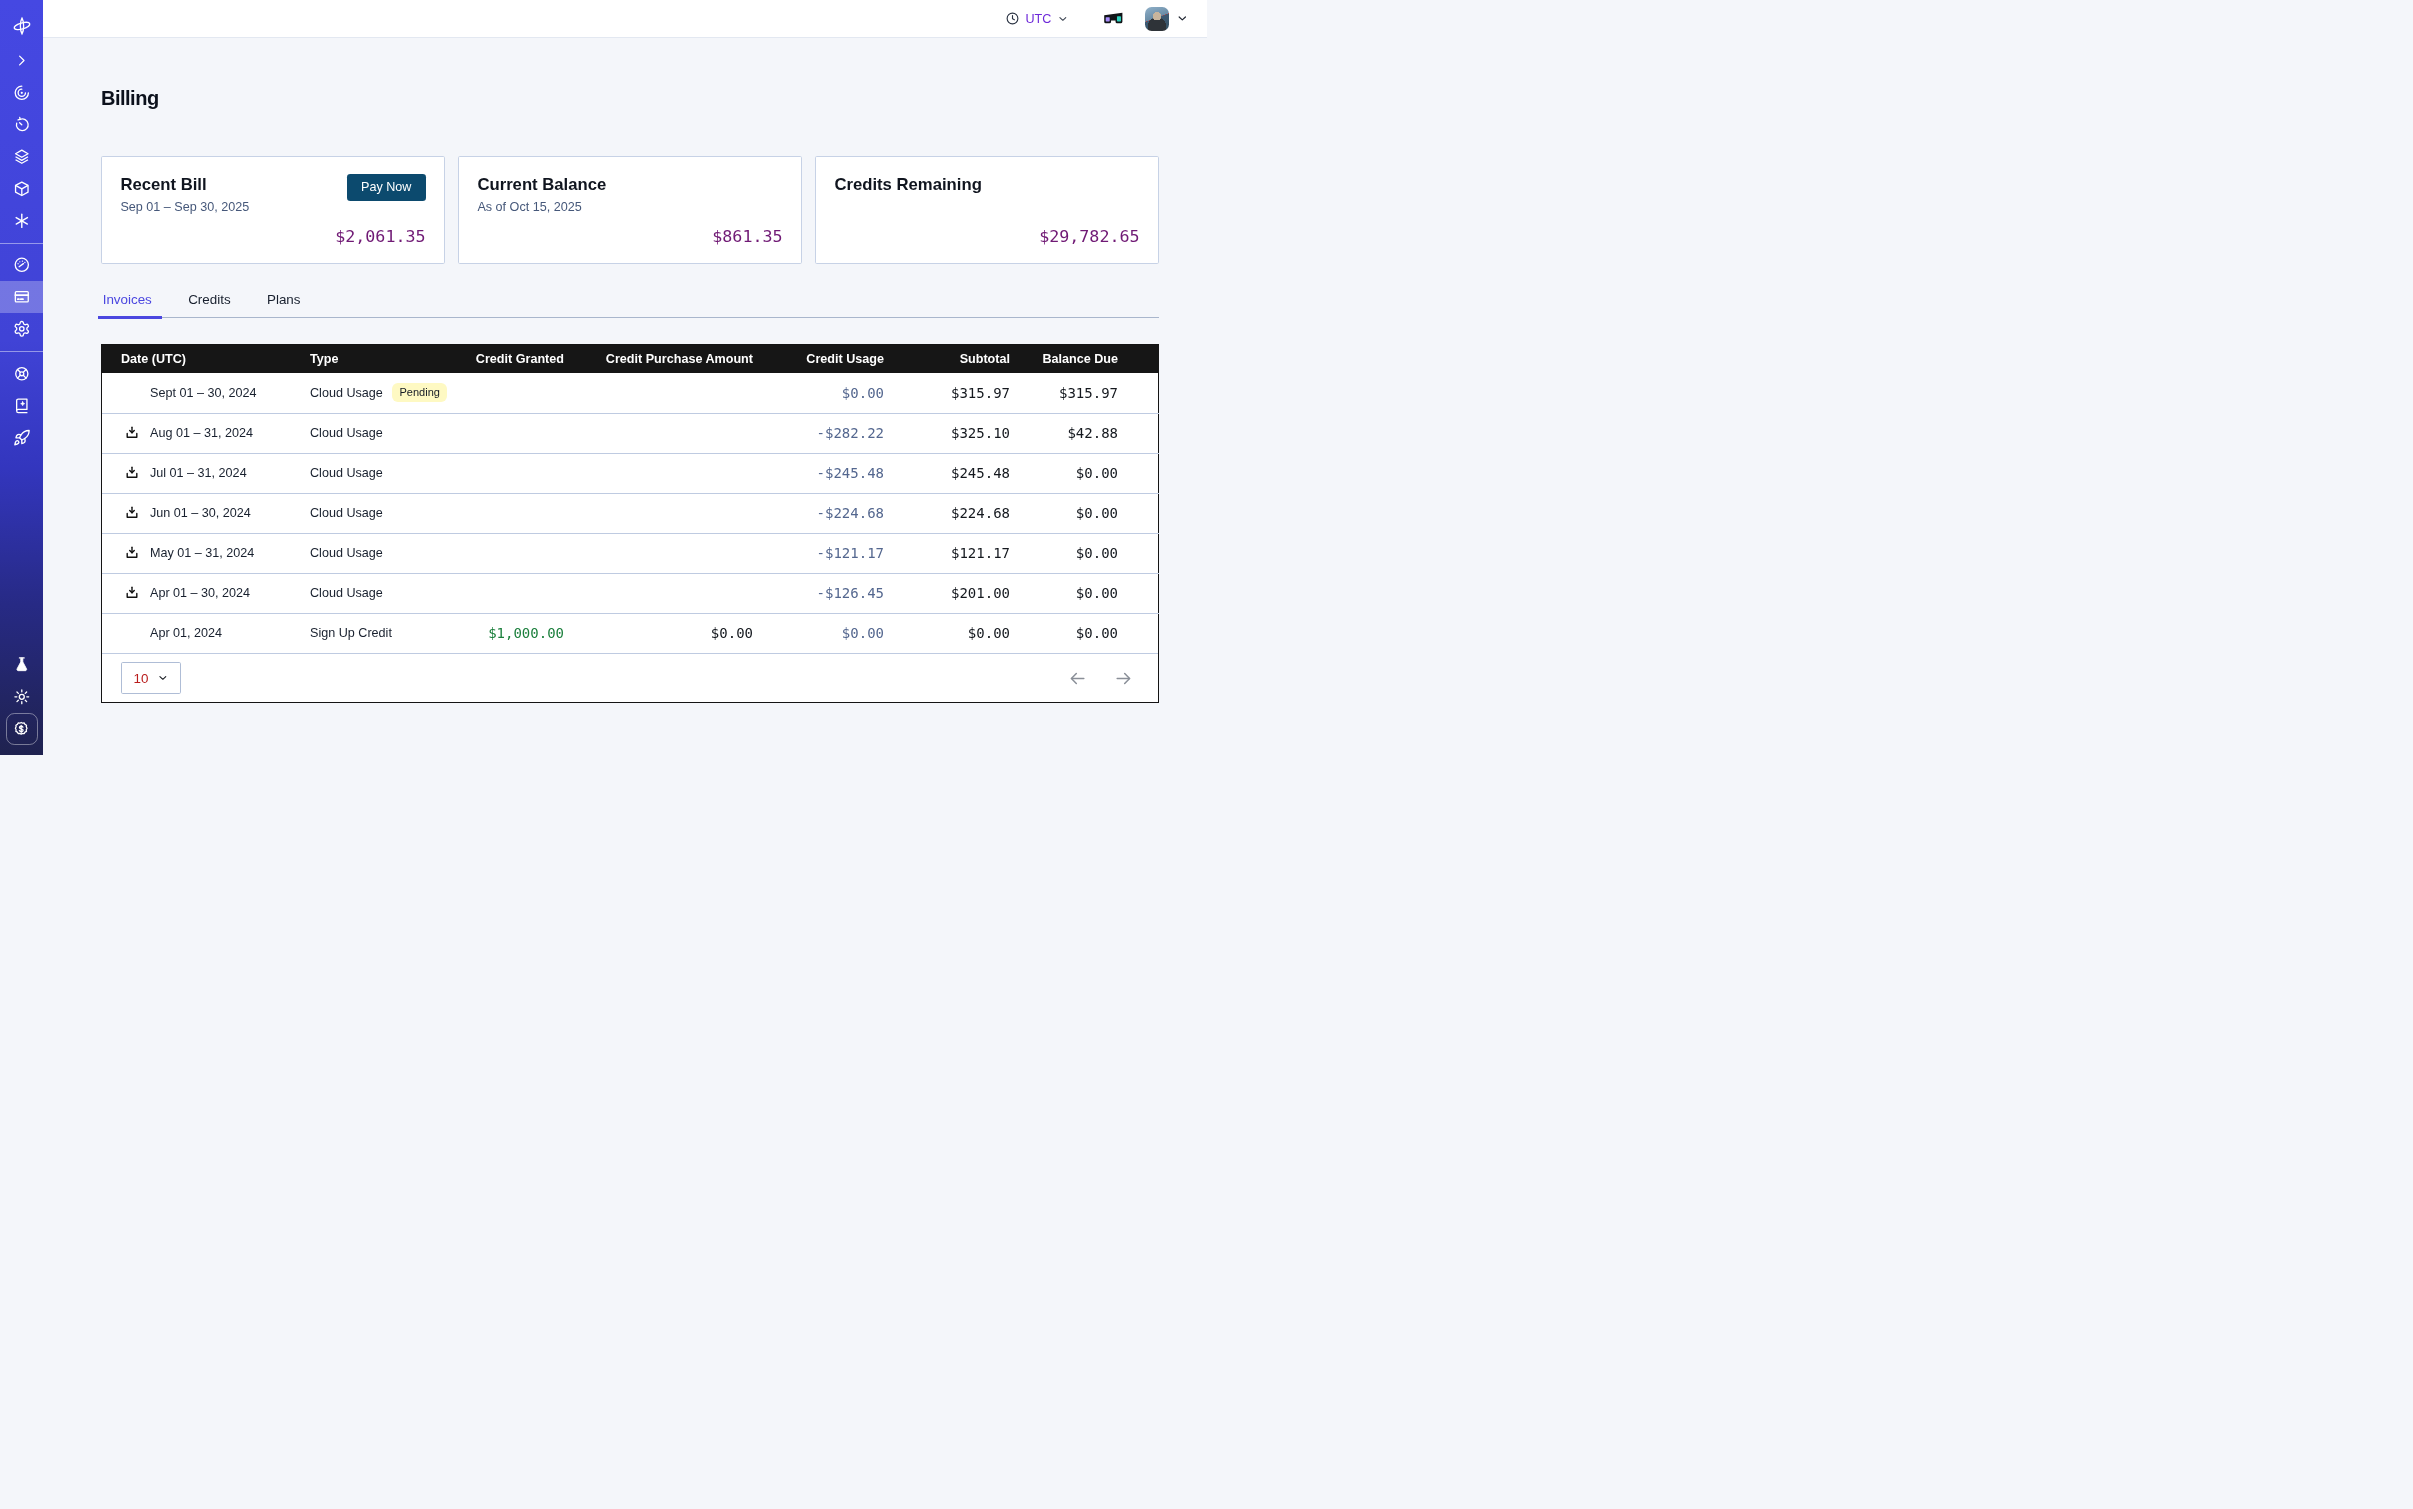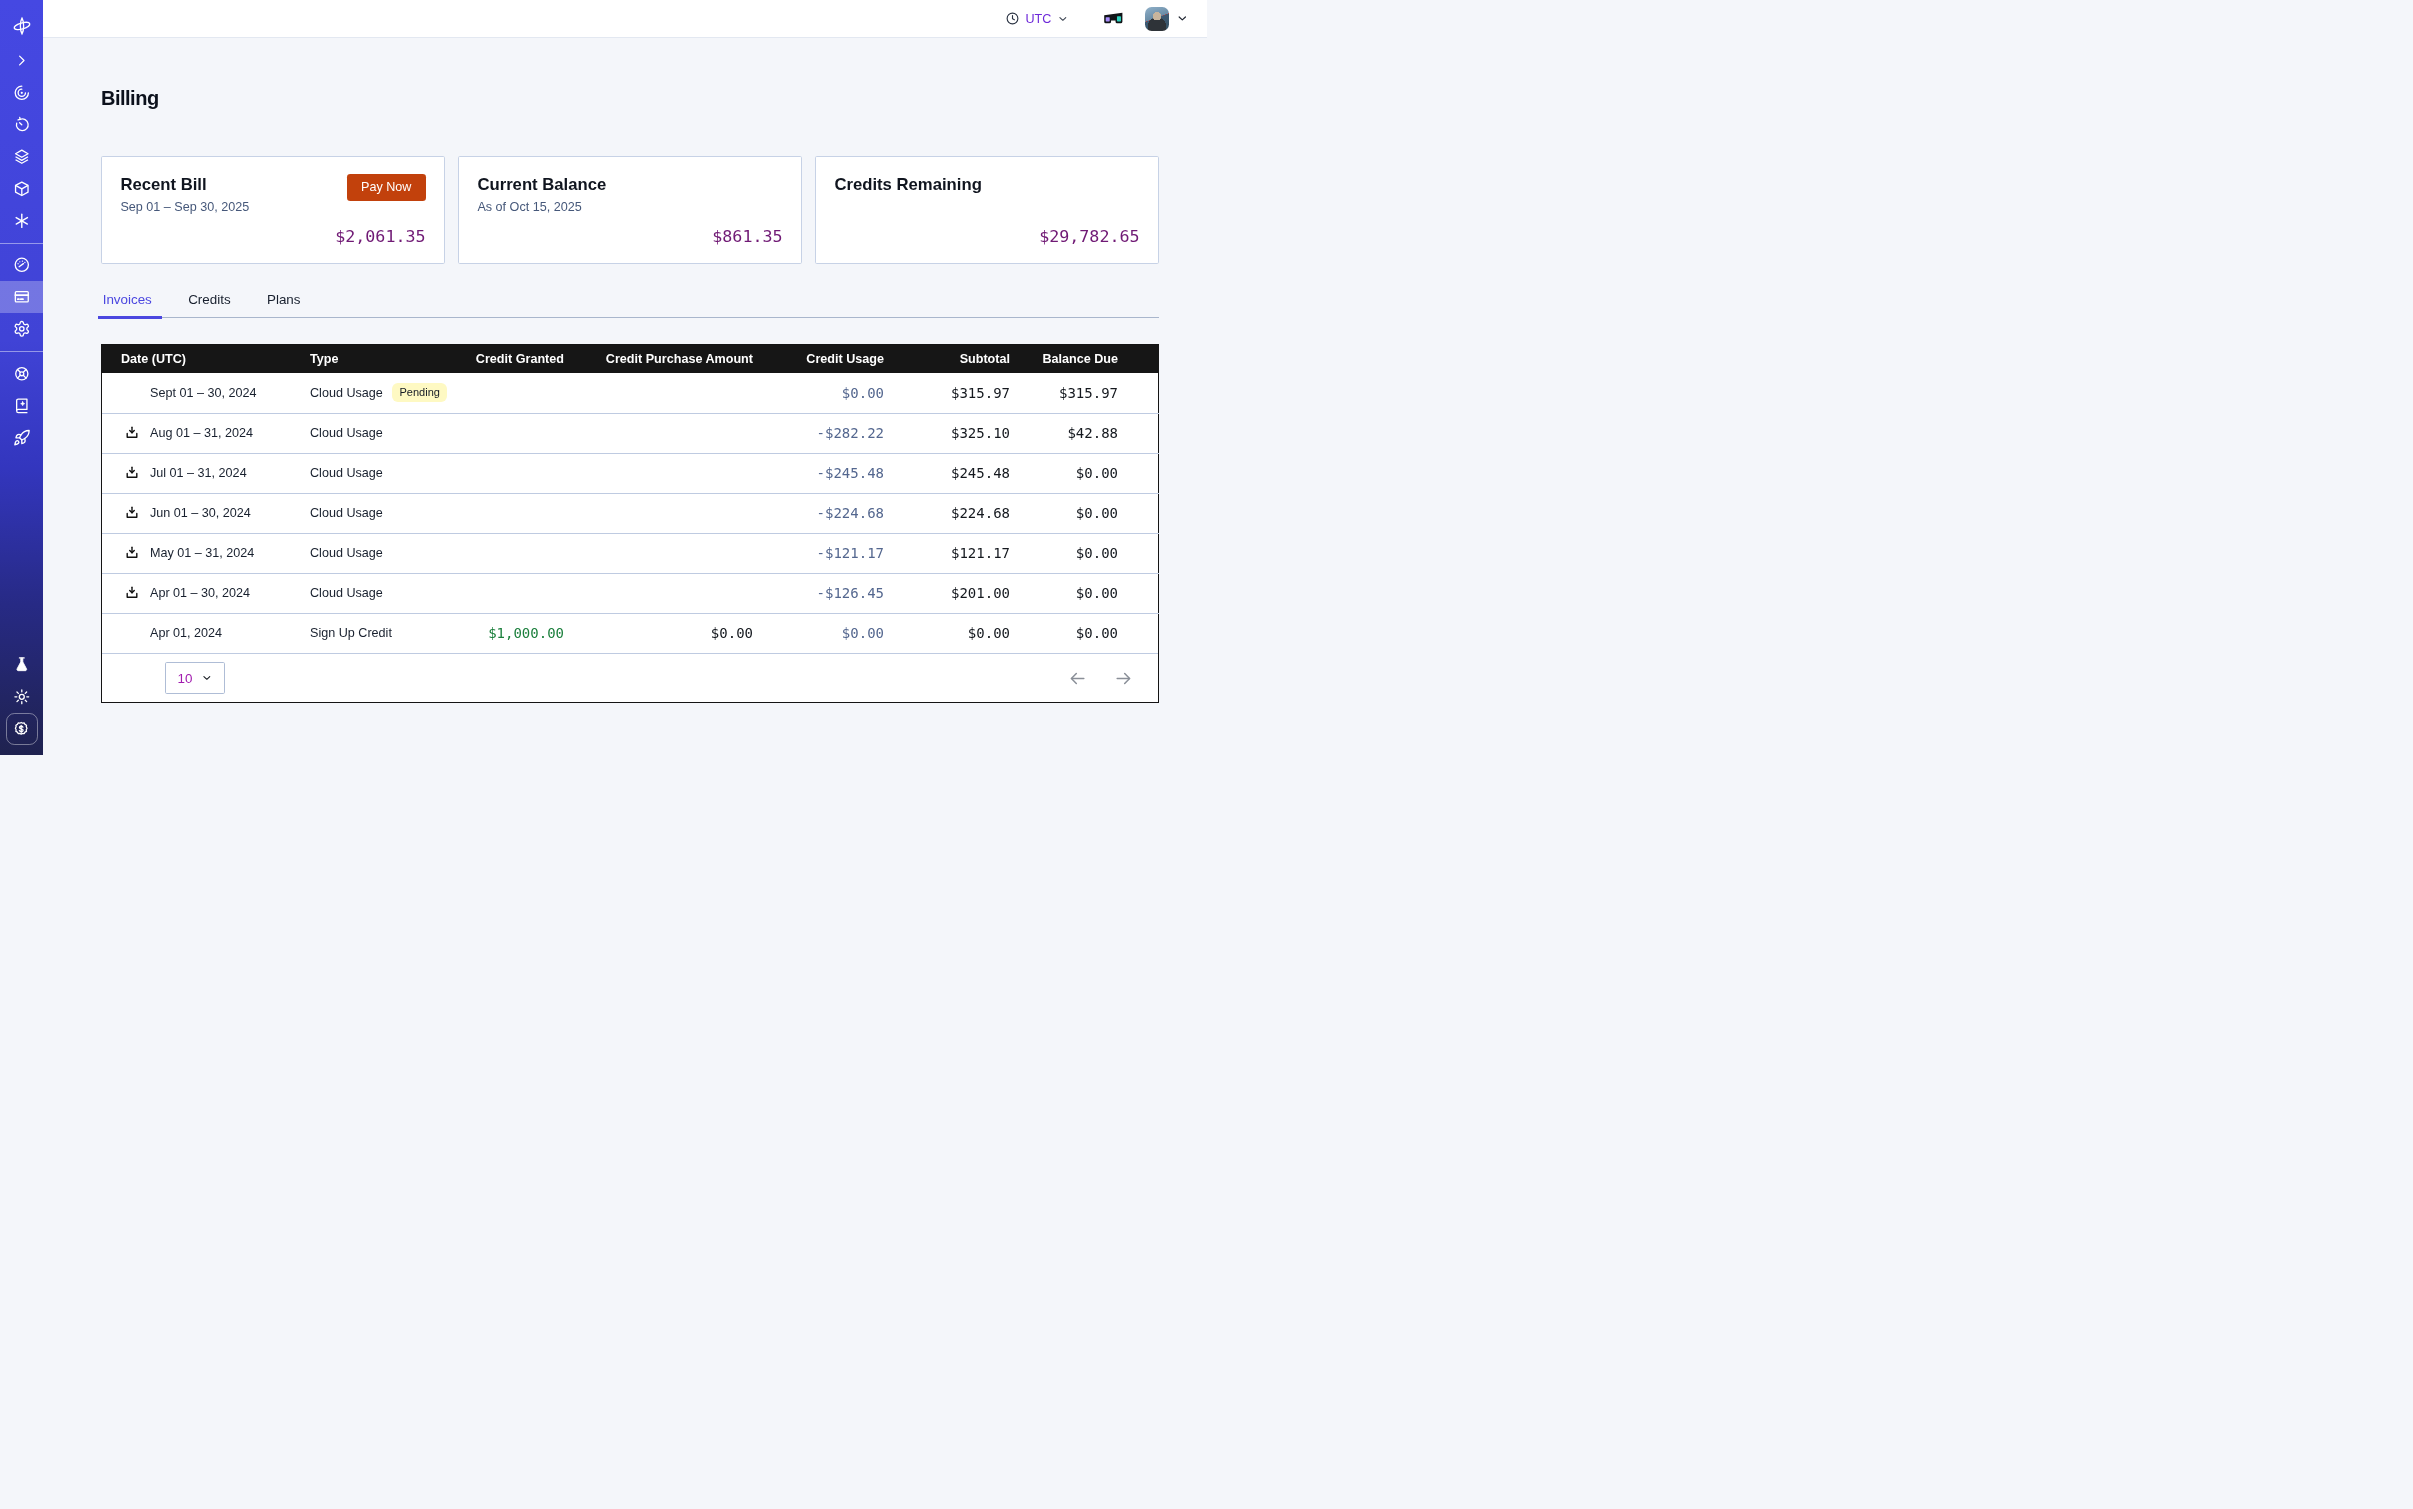--- a/index.html
+++ b/index.html
@@ -55,21 +55,21 @@
 
   .cards { display:flex; gap:13px; margin-top:46px; }
   .card {
     flex:1 1 0; background:#FFFFFF; border:0.8px solid #C7D2E6; border-radius:1.7px;
     height:108px; padding:17.6px 18.4px; position:relative;
   }
   .card-title { font-size:16.7px; font-weight:700; color:#10151F; }
   .card-sub { font-size:12.6px; color:#46587A; margin-top:5.9px; min-height:16px; }
   .card-amount { font-family:"DejaVu Sans Mono", monospace; font-size:16.7px; color:#701a75; margin-top:10px;text-align:right; }
   .pay-btn {
-    position:absolute; top:16.7px; right:18.4px; background:#c2410c; color:#FFFFFF;
+    position:absolute; top:16.7px; right:18.4px; background:#0c4a6e; color:#FFFFFF;
     font-size:12.6px; border:none; padding:6.7px 14.2px; border-radius:3.3px; cursor:pointer;
     font-family:"Liberation Sans", sans-serif;
   }
 
   .tabs { display:flex; margin-top:28px; border-bottom:0.8px solid #A9B6CC; }
   .tab { font-size:13.4px; color:#18202E; padding:0 1.7px 10px; margin-right:33px; cursor:pointer; position:relative; }
   .tab.active { color:#4B47E0; }
   .tab.active::after { content:""; position:absolute; left:-3.3px; right:-8.4px; bottom:-1.7px; height:2.5px; background:#4B47E0; }
 
   
@@ -90,21 +90,21 @@
   td.usage { color:#54678F; }
   td.num.green { color:#1B7F3C; }
   .badge {
     display:inline-block; margin-left:9.2px; background:#fef9c3; color:#141A24;
     font-size:11px; padding:3.3px 7.5px 4.2px; border-radius:5.9px; vertical-align:0.8px;
   }
 
   .pager { height:49px; display:flex; align-items:center; justify-content:space-between; border-top:0.8px solid #BFCBE1; padding:0 25px 0 19px; }
   .page-size {
     width:60px; height:32px; border:0.8px solid #AFBDD6; border-radius:1.7px; background:#fff;
-    display:flex; align-items:center; justify-content:center; gap:8.4px; font-size:13.4px; color:#a21caf; cursor:pointer;margin-left:44px;
+    display:flex; align-items:center; justify-content:center; gap:8.4px; font-size:13.4px; color:#b91c1c; cursor:pointer;
   }
   .pager-arrows { display:flex; gap:27px; color:#8A8F98; }
   .pager-arrows .arr { cursor:pointer; }
 </style>
 </head>
 <body>
 
 <aside class="sidebar">
   <div class="side-item logo">
     <span>

